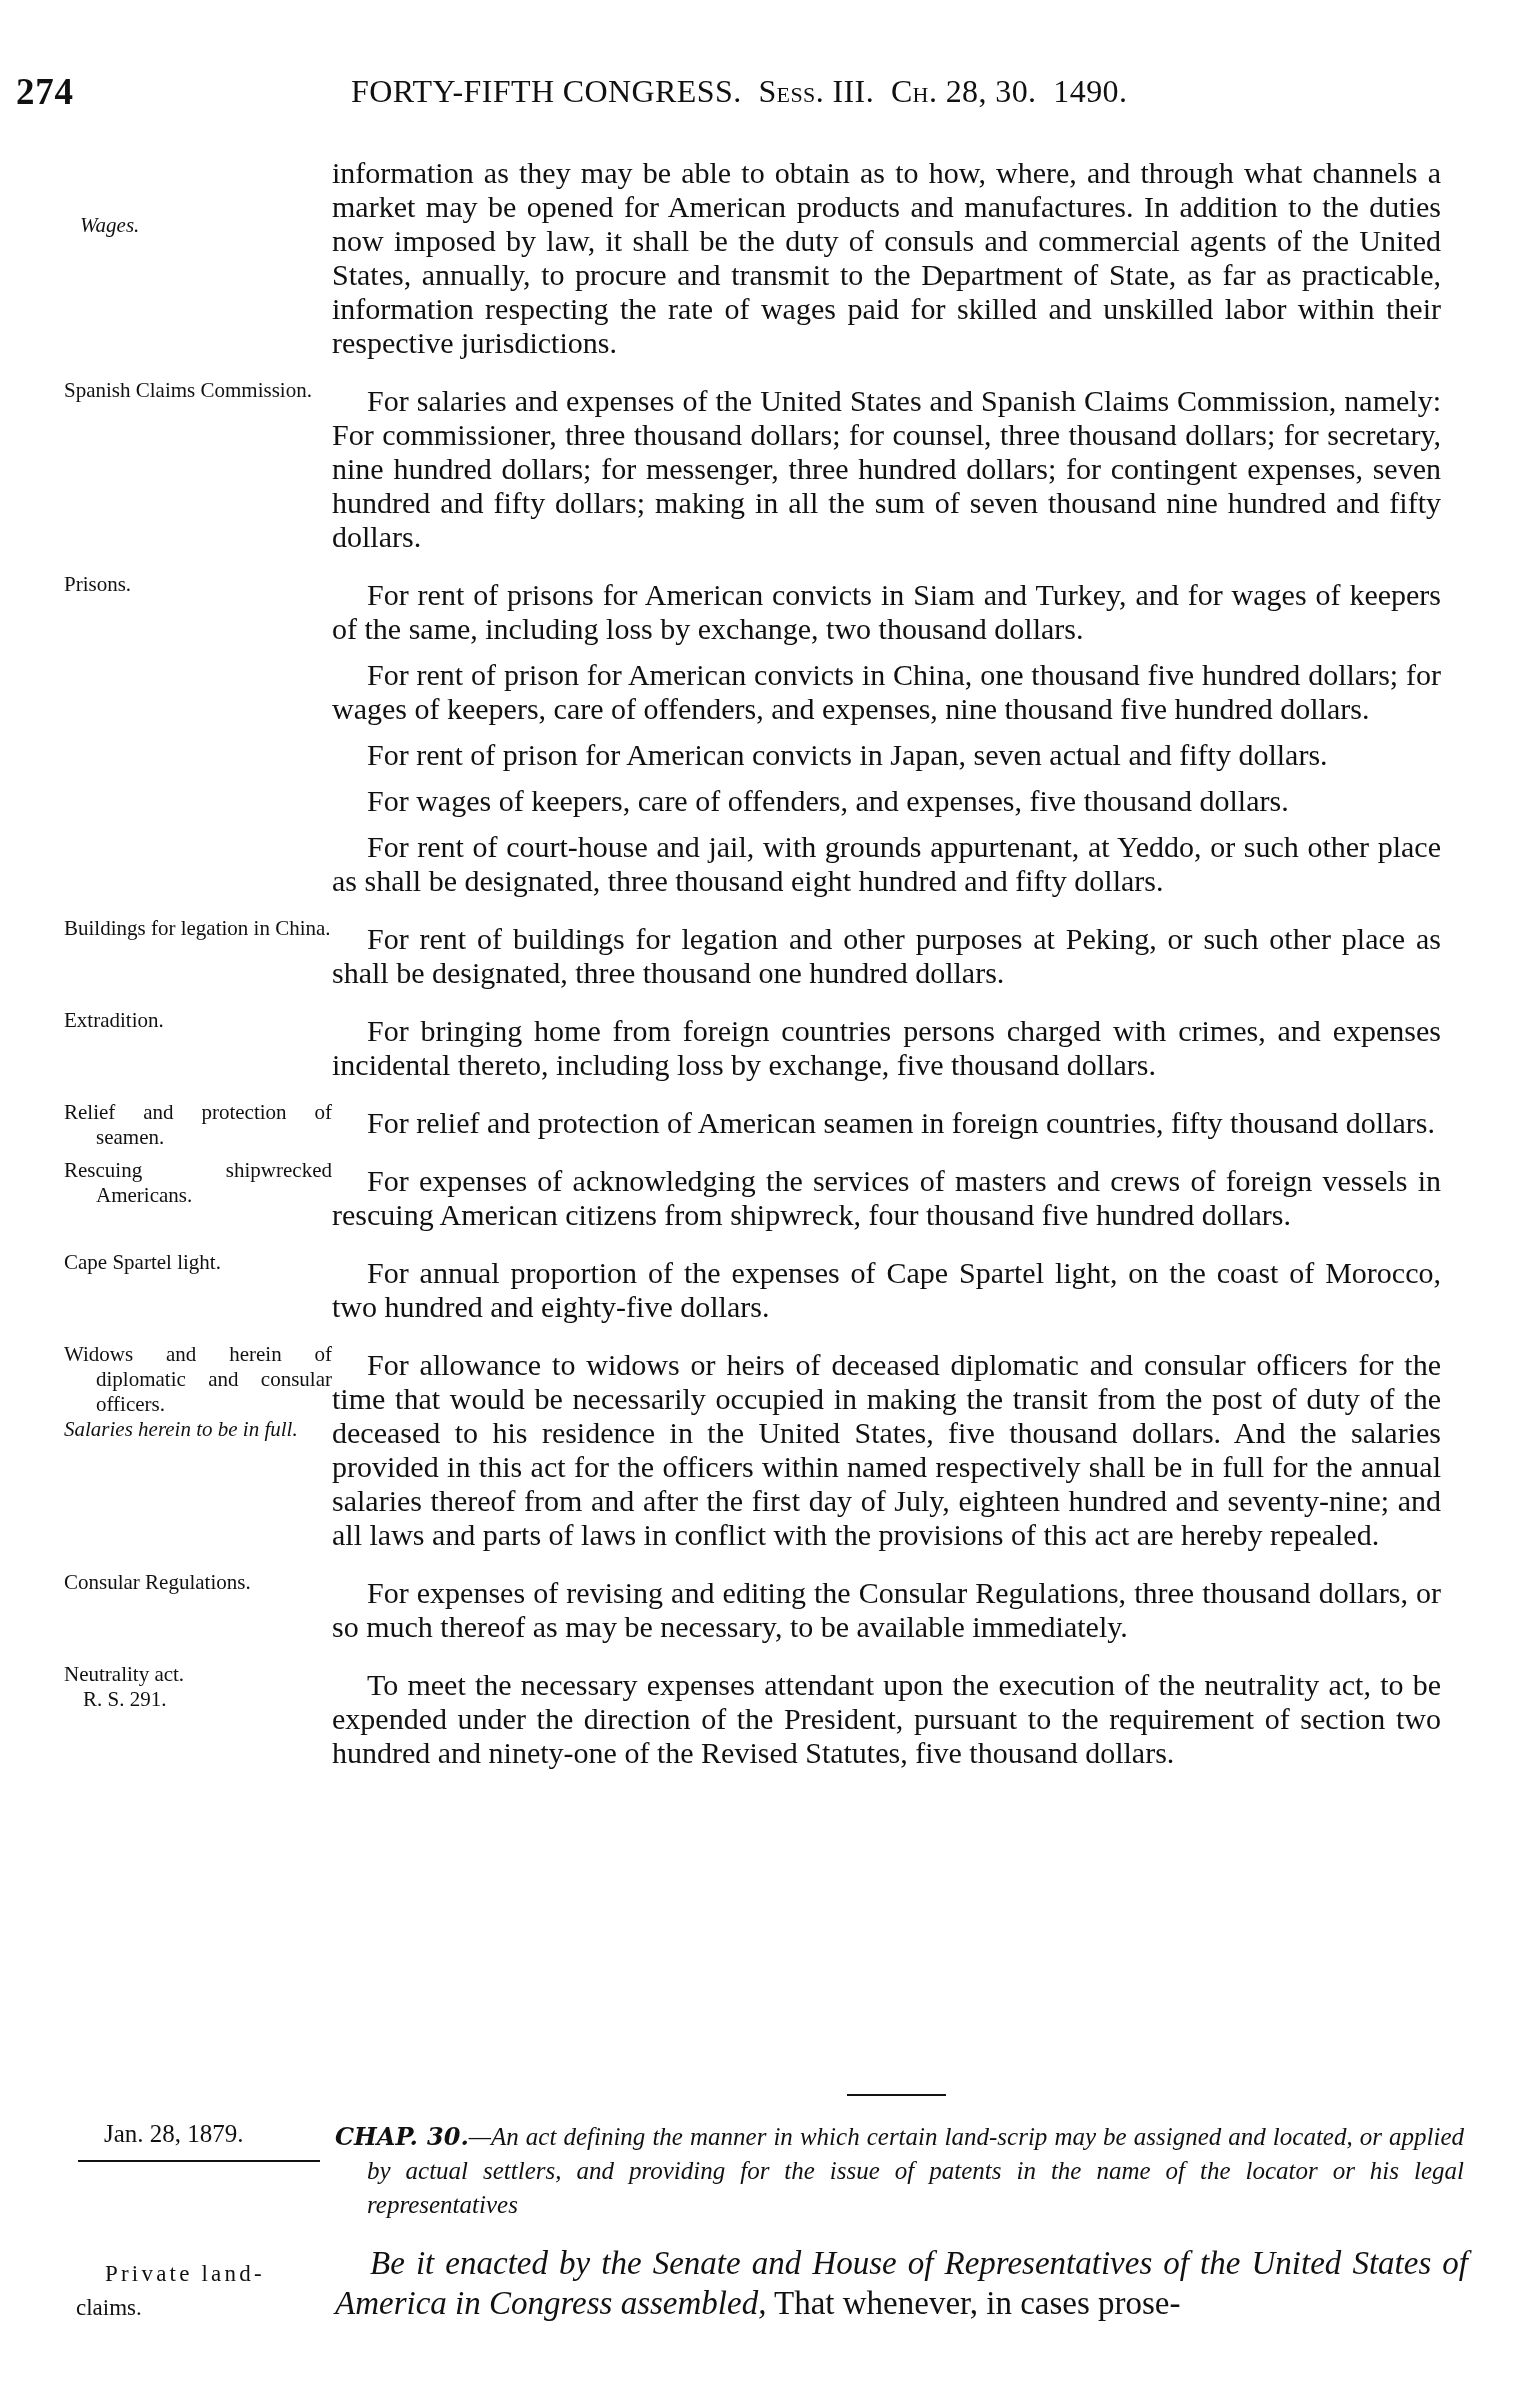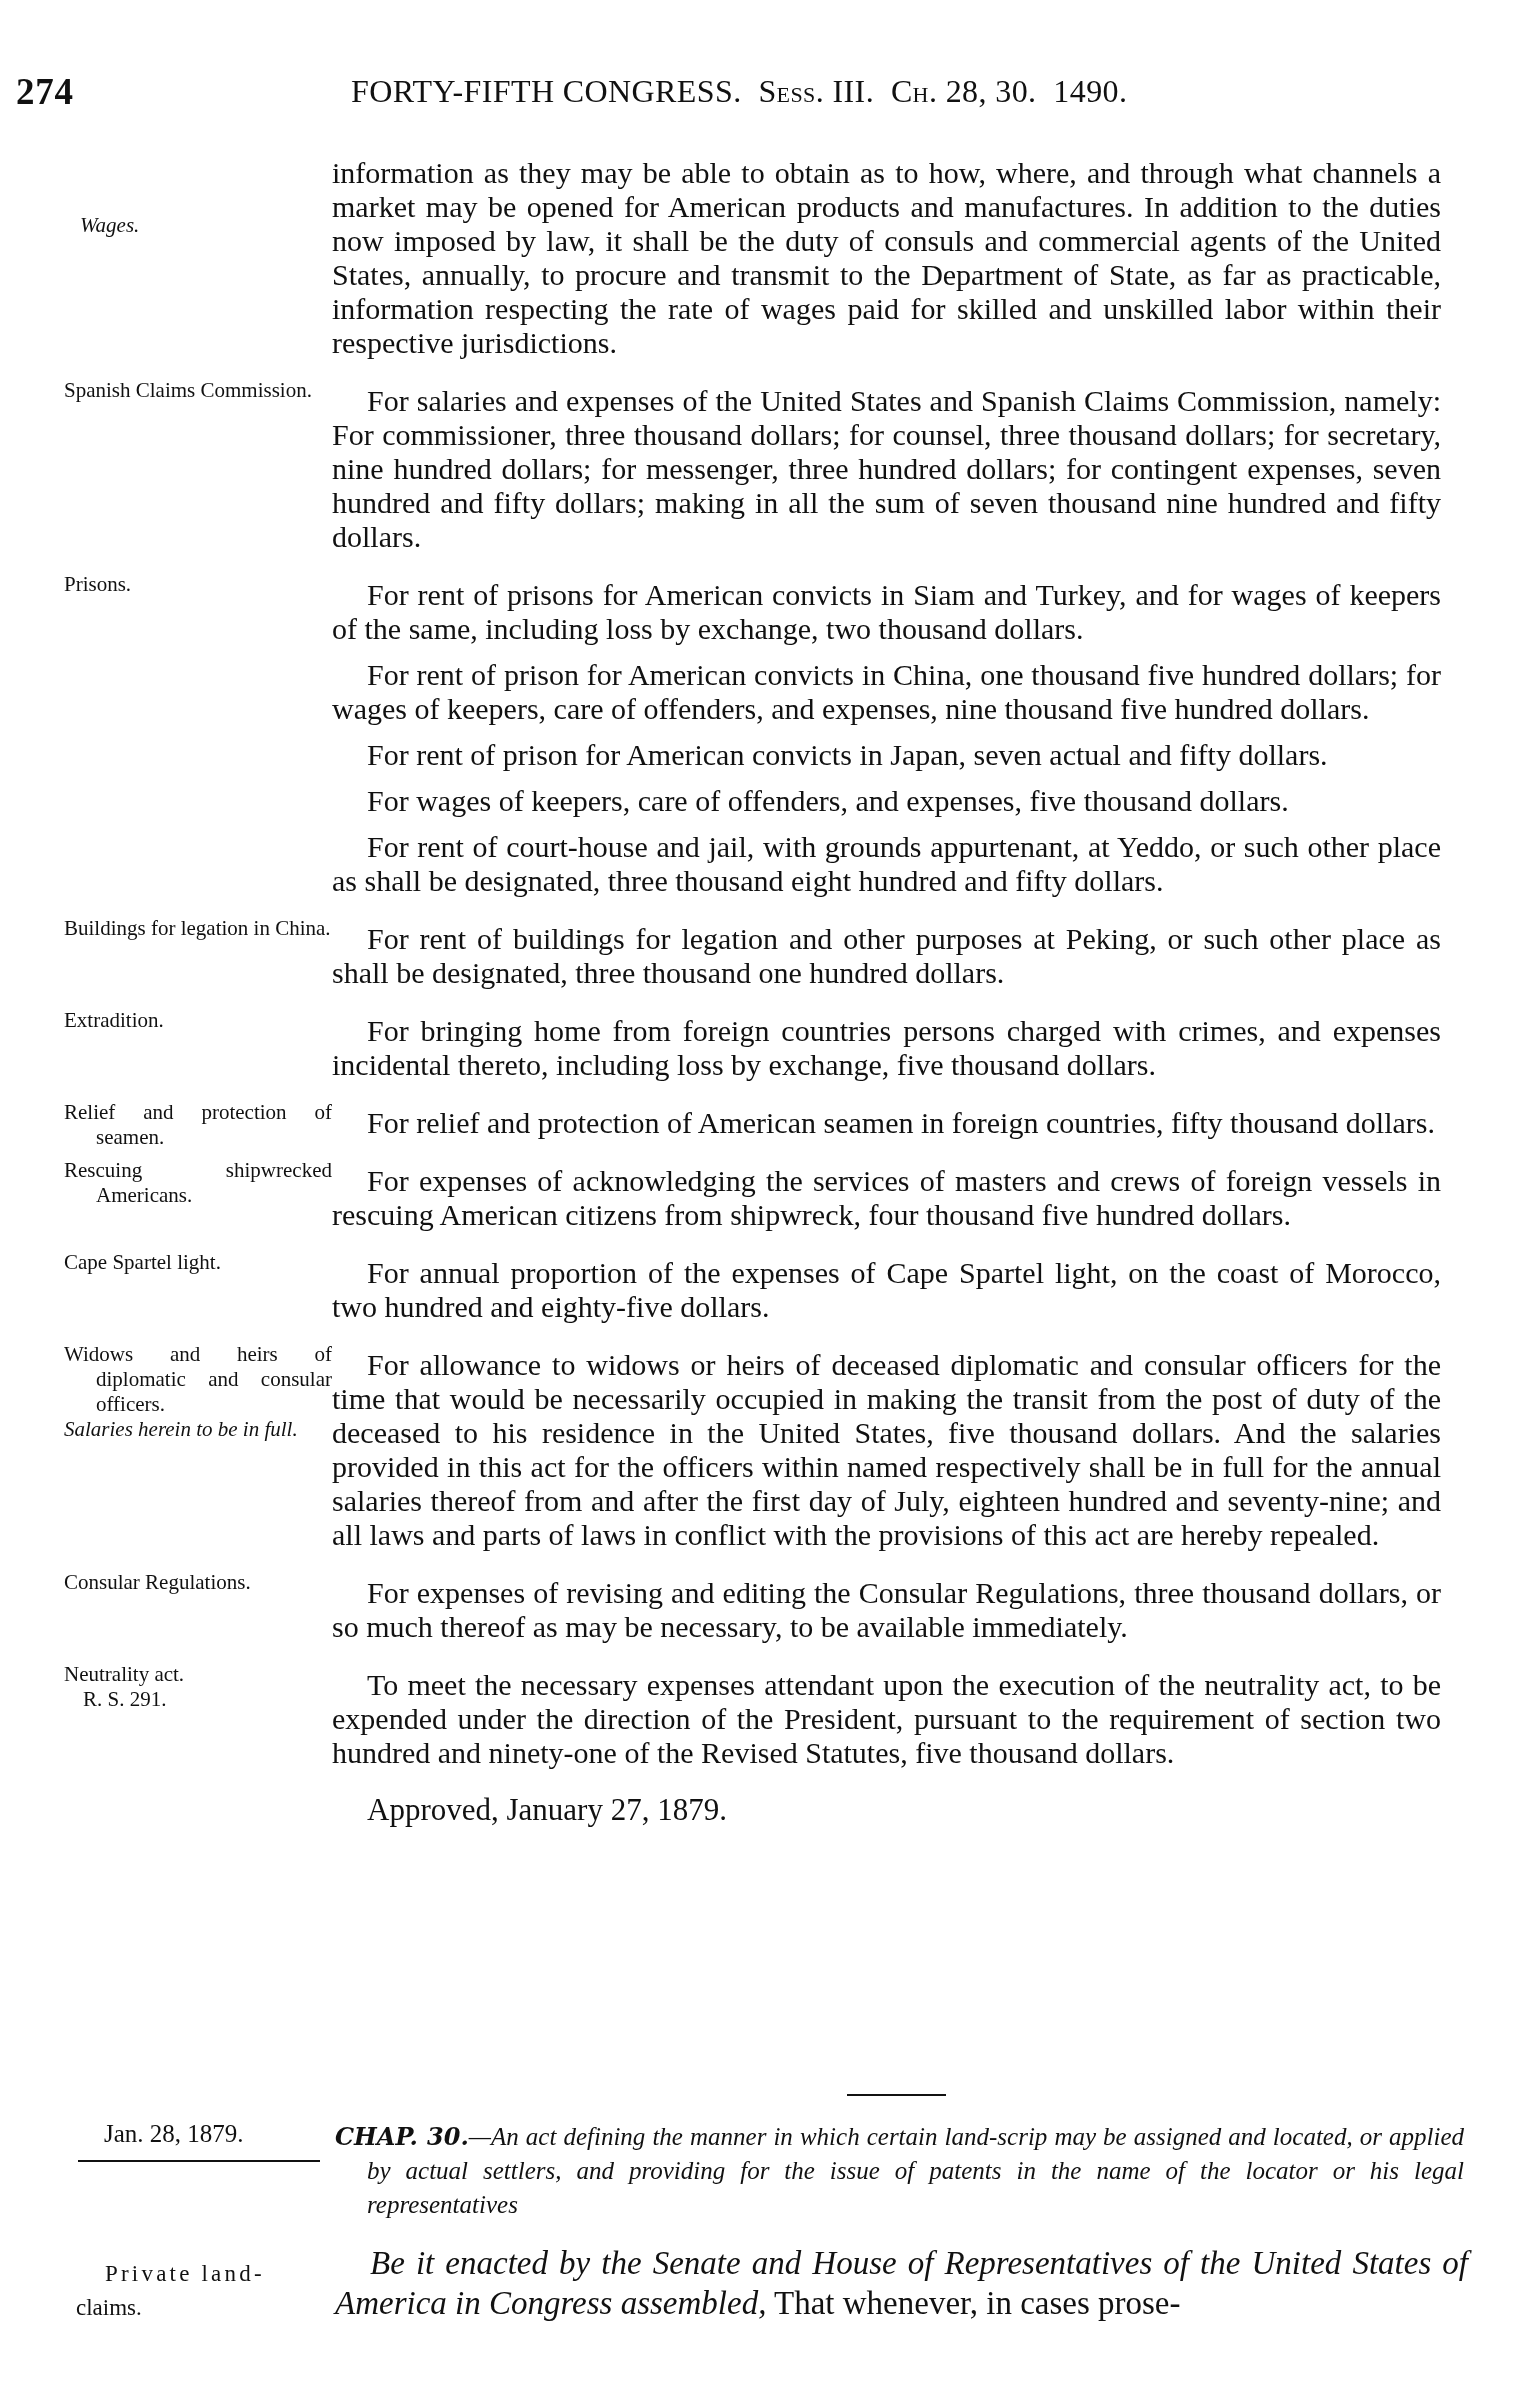--- a/index.html
+++ b/index.html
@@ -111,21 +111,21 @@
       <div class="row">
         <div class="margin">
           <div class="note">Cape Spartel light.</div>
         </div>
         <div class="text">
           <p>For annual proportion of the expenses of Cape Spartel light, on the coast of Morocco, two hundred and eighty-five dollars.</p>
         </div>
       </div>
       <div class="row">
         <div class="margin">
-          <div class="note">Widows and heirs of diplomatic and consular officers.</div>
+          <div class="note">Widows and herein of diplomatic and consular officers.</div>
           <div class="note italic">Salaries herein to be in full.</div>
         </div>
         <div class="text">
           <p>For allowance to widows or heirs of deceased diplomatic and consular officers for the time that would be necessarily occupied in making the transit from the post of duty of the deceased to his residence in the United States, five thousand dollars. And the salaries provided in this act for the officers within named respectively shall be in full for the annual salaries thereof from and after the first day of July, eighteen hundred and seventy-nine; and all laws and parts of laws in conflict with the provisions of this act are hereby repealed.</p>
         </div>
       </div>
       <div class="row">
         <div class="margin">
           <div class="note">Consular Regulations.</div>
         </div>
@@ -133,26 +133,20 @@
           <p>For expenses of revising and editing the Consular Regulations, three thousand dollars, or so much thereof as may be necessary, to be available immediately.</p>
         </div>
       </div>
       <div class="row">
         <div class="margin">
           <div class="note">Neutrality act.</div>
           <div class="note" style="text-indent: -13px;">R. S. 291.</div>
         </div>
         <div class="text">
           <p>To meet the necessary expenses attendant upon the execution of the neutrality act, to be expended under the direction of the President, pursuant to the requirement of section two hundred and ninety-one of the Revised Statutes, five thousand dollars.</p>
-        </div>
-      </div>
-      <div class="row">
-        <div class="margin"></div>
-        <div class="text">
-          <p class="approved">Approved, January 27, 1879.</p>
         </div>
       </div>
       <div class="rule-short" style="top: 1950px;"></div>
     </div>
 
   <div class="chap-row">
     <div class="chap-date">Jan. 28, 1879.</div>
     <div class="chap-date-rule"></div>
     <div class="chap-title">
       <span class="label">CHAP. 30.</span><span>—An act defining the manner in which certain land-scrip may be assigned and located, or applied by actual settlers, and providing for the issue of patents in the name of the locator or his legal representatives</span>

